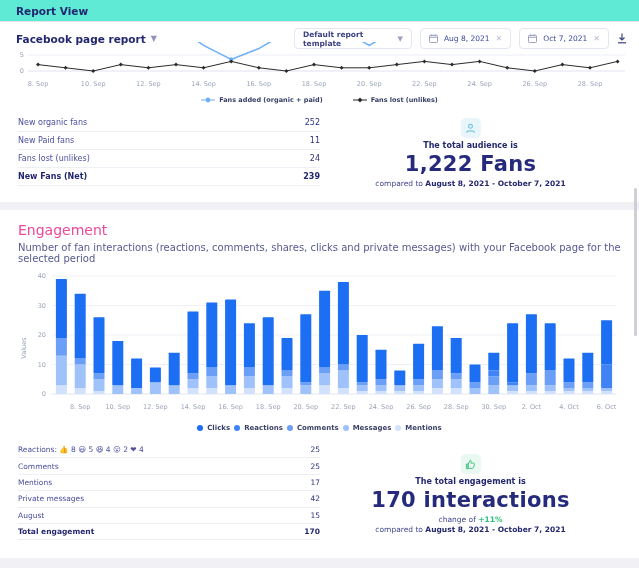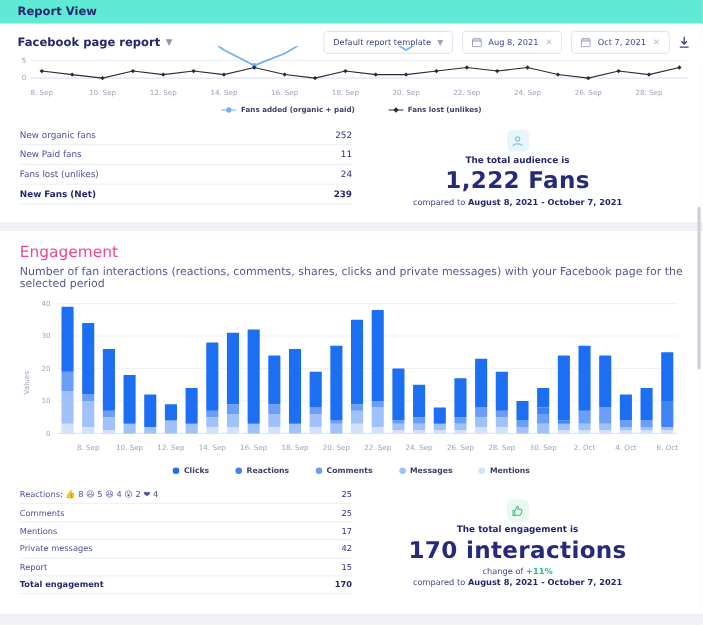--- a/index.html
+++ b/index.html
@@ -13,21 +13,21 @@
   .top-header .title { font-size:10.5px; font-weight:bold; color:#23276f; }
 
   
   .toolbar { height:33px; background:#fff; display:flex; align-items:center;
     padding:0 12px 0 16px; justify-content:space-between; }
   .report-name { font-size:10.5px; font-weight:bold; color:#23276f; display:flex; align-items:center; gap:5px; }
   .report-name .chev { color:#8e93b8; font-size:8px; }
   .toolbar-right { display:flex; align-items:center; gap:8px; }
   .select-box { width:118px; height:21px; border:1px solid #e3e5ef; border-radius:4px;
     display:flex; align-items:center; justify-content:space-between; padding:0 8px;
-    font-size:7.5px; color:#3c4283; background:#fff; }
+    font-size:7.5px; color:#3c4283; background:#fff;font-weight:bold; }
   .select-box .chev { color:#9aa0bd; font-size:7px; }
   .date-box { height:21px; border:1px solid #e3e5ef; border-radius:4px; background:#fff;
     display:flex; align-items:center; gap:6px; padding:0 8px; font-size:7.5px; color:#39489e; }
   .date-box .x { color:#b9bdd1; font-size:8px; cursor:pointer; }
   .icon-btn { color:#3c4283; display:flex; align-items:center; }
 
   
   .card { background:#fff; }
   .fans-card { padding-bottom:14px; }
   .lc-plot { position:relative; }
@@ -54,21 +54,21 @@
   .summary .s-change b { color:#27c17e; }
   .summary .s-compared { font-size:7.5px; color:#3f4490; margin-top:1px; }
   .summary .s-compared b { color:#23276f; }
 
   .gap { height:8px; background:#f1f0f5; }
 
   .engagement-card { padding:12px 18px 0 18px; height:348px; }
   .eng-title { font-size:14px; font-weight:normal; color:#ec4899; margin-bottom:4px; }
   .eng-subtitle { font-size:10px; color:#555a8f; margin-bottom:4px; }
   .bar-chart svg { display:block; }
-  .bar-legend { height:16px; display:flex; align-items:center; justify-content:center; gap:24px; margin-bottom:4px;text-align:center; }
+  .bar-legend { height:16px; display:flex; align-items:center; justify-content:center; gap:4px; margin-bottom:4px;text-align:center; }
   .bar-legend .item { display:flex; align-items:center; gap:4px; font-size:7px; font-weight:bold; color:#3a3f66; }
   .bar-legend .dot { width:6px; height:6px; border-radius:50%; }
   .engagement-card .content-row { padding:2px 0 0 0; }
   .engagement-card .trow { height:16.4px; font-size:7.5px; }
   .engagement-card .summary { padding-top:12px; }
 
   .scroll-thumb { position:absolute; right:2px; top:188px; width:3px; height:148px;
     background:#cfcfda; border-radius:2px; }
 </style>
 </head>
@@ -390,21 +390,21 @@
           </div>
           <div class="trow">
             <span class="tlabel">Mentions</span>
             <span class="tvalue">17</span>
           </div>
           <div class="trow">
             <span class="tlabel">Private messages</span>
             <span class="tvalue">42</span>
           </div>
           <div class="trow">
-            <span class="tlabel">Report</span>
+            <span class="tlabel">August</span>
             <span class="tvalue">15</span>
           </div>
           <div class="trow bold">
             <span class="tlabel">Total engagement</span>
             <span class="tvalue">170</span>
           </div>
         </div>
       <div class="summary">
         <div class="icon-wrap engage">
           <svg width="11" height="11" viewBox="0 0 12 12">

